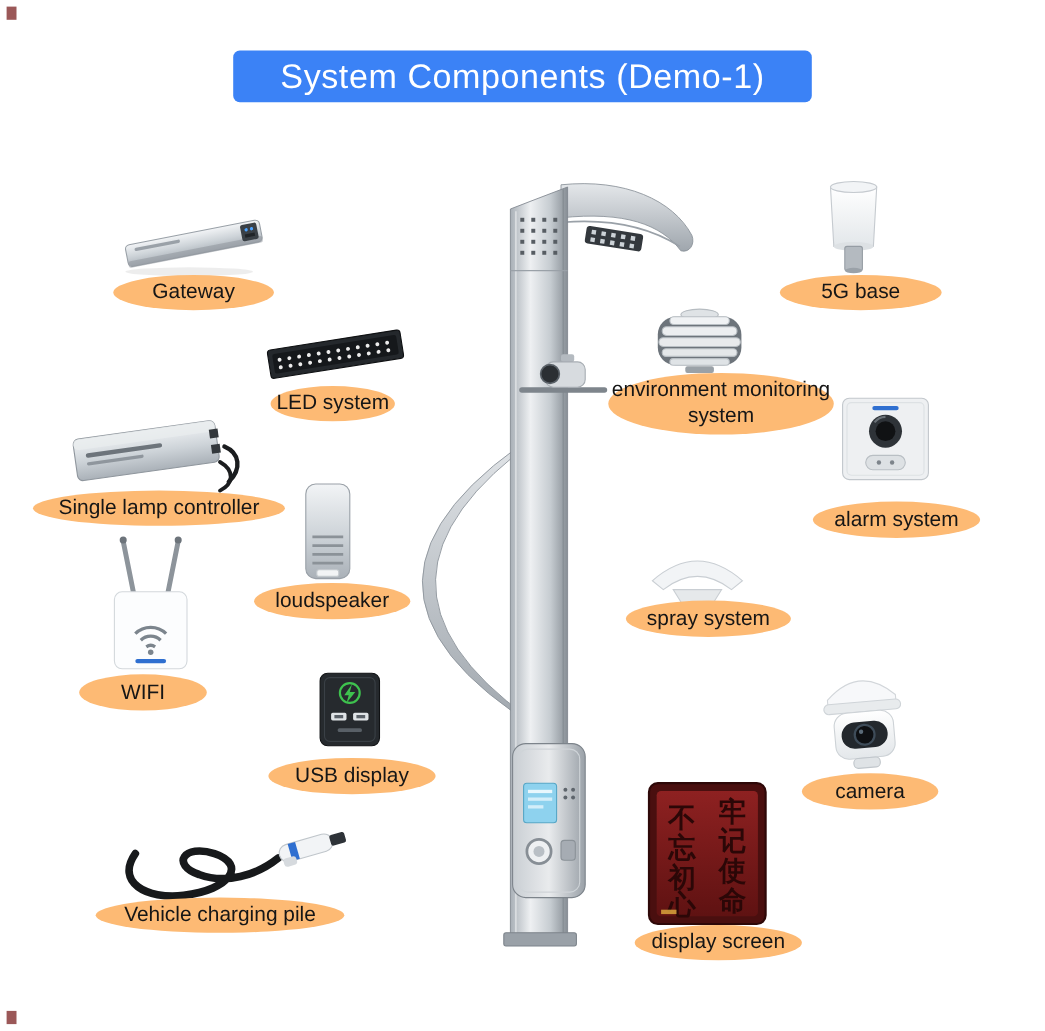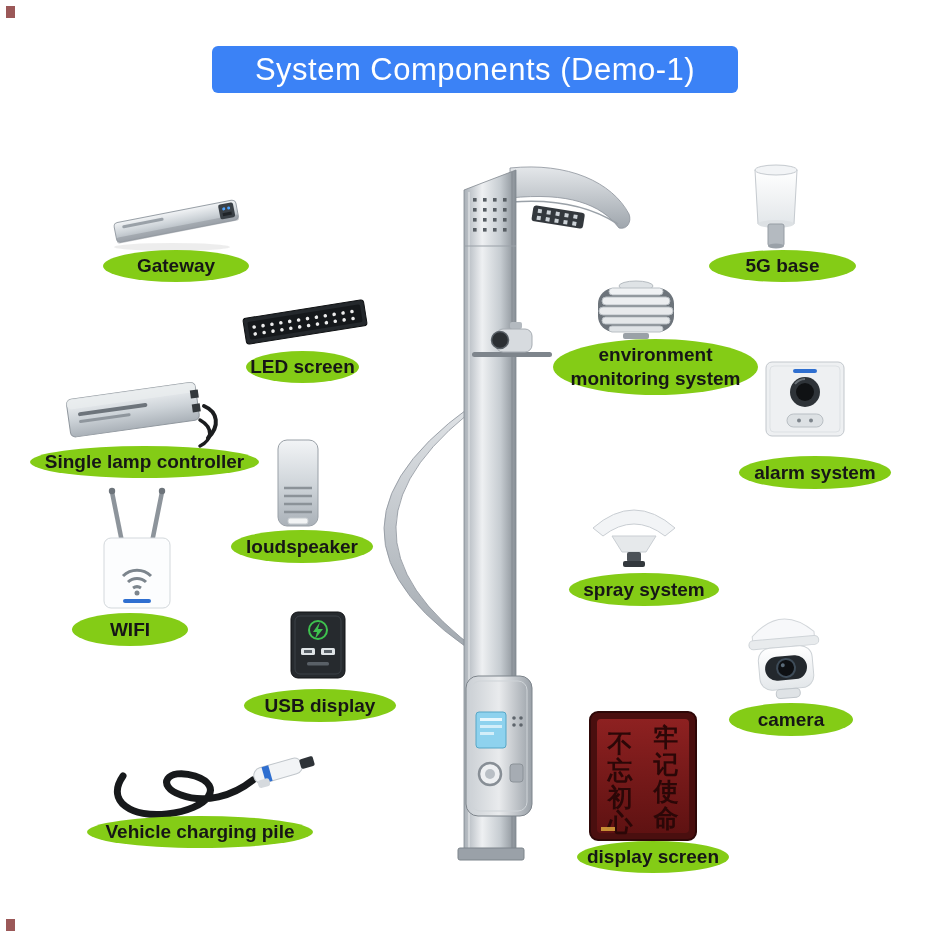--- a/index.html
+++ b/index.html
@@ -9,21 +9,21 @@
   }
   .title{
     position:absolute;left:212px;top:46px;width:526px;height:47px;
     background:#3b82f6;color:#ffffff;border-radius:6px;
     display:flex;align-items:center;justify-content:center;
     font-size:31px;letter-spacing:0.5px;
   }
   .label{
     position:absolute;display:flex;align-items:center;justify-content:center;
     text-align:center;font-size:19px;line-height:1.25;color:#161616;
-    background:#84cc16;border-radius:50%;font-weight:bold;
+    background:#fdba74;border-radius:50%;
   }
   .comp{position:absolute;margin:0;padding:0;}
   .corner-mark{position:absolute;width:9px;height:12px;background:#7a2020;opacity:0.75;}
 </style>
 </head>
 <body>
 
 <div class="corner-mark" style="left:6px;top:6px;"></div>
 <div class="corner-mark" style="left:6px;top:919px;"></div>
 
@@ -175,21 +175,21 @@
           <circle cx="70" cy="33" r="1.8"></circle>
           <circle cx="79" cy="33" r="1.8"></circle>
           <circle cx="88" cy="33" r="1.8"></circle>
           <circle cx="97" cy="33" r="1.8"></circle>
           <circle cx="106" cy="33" r="1.8"></circle>
           <circle cx="115" cy="33" r="1.8"></circle>
     </g>
   </g>
 </svg>
 </figure>
-<div class="label" style="left:246px;top:351px;width:113px;height:32px;">LED screen</div>
+<div class="label" style="left:246px;top:351px;width:113px;height:32px;">LED system</div>
 
 <figure class="comp" style="left:58px;top:372px;">
 <svg width="165" height="78" viewBox="0 0 165 78">
   <g transform="rotate(-8 80 38)">
     <rect x="10" y="18" width="130" height="38" rx="5" fill="url(#gSilver)" stroke="#8f969d"></rect>
     <rect x="10" y="18" width="130" height="10" rx="5" fill="#e9ecee" opacity="0.8"></rect>
     <rect x="20" y="32" width="70" height="4" rx="2" fill="#6d747b"></rect>
     <rect x="20" y="40" width="52" height="3" rx="1.5" fill="#8f969d"></rect>
     <rect x="134" y="26" width="8" height="8" fill="#33383c"></rect>
     <rect x="134" y="40" width="8" height="8" fill="#33383c"></rect>
@@ -297,21 +297,21 @@
 <div class="label" style="left:739px;top:444px;width:152px;height:33px;margin-top:12px;">alarm system</div>
 
 <figure class="comp" style="left:588px;top:500px;">
 <svg width="92" height="70" viewBox="0 0 92 70">
   <path d="M5,28 Q46,-8 87,28 L77,36 Q46,12 15,36 Z" fill="#f2f4f6" stroke="#c9ced3"></path>
   <path d="M24,36 L68,36 L58,52 L34,52 Z" fill="#e6e9eb" stroke="#c9ced3"></path>
   <rect x="39" y="52" width="14" height="10" rx="2" fill="#4c5258"></rect>
   <rect x="35" y="61" width="22" height="6" rx="2" fill="#33383d"></rect>
 </svg>
 </figure>
-<div class="label" style="left:569px;top:573px;width:150px;height:33px;">spray system</div>
+<div class="label" style="left:569px;top:546px;width:150px;height:33px;">spray system</div>
 
 <figure class="comp" style="left:742px;top:610px;">
 <svg width="86" height="92" viewBox="0 0 86 92">
   <g transform="rotate(-5 43 46)">
     <path d="M12,24 Q43,-6 74,24 L74,30 L12,30 Z" fill="#f7f8fa" stroke="#d2d6da"></path>
     <rect x="8" y="28" width="70" height="9" rx="4.5" fill="#e8ebed" stroke="#cfd4d8"></rect>
     <rect x="16" y="37" width="54" height="42" rx="12" fill="url(#gWhite)" stroke="#cdd2d6"></rect>
     <rect x="22" y="46" width="42" height="24" rx="12" fill="#23282d"></rect>
     <circle cx="43" cy="58" r="9" fill="#0e1013" stroke="#3e4c59" stroke-width="2"></circle>
     <circle cx="40" cy="55" r="2" fill="#5a6a78"></circle>

